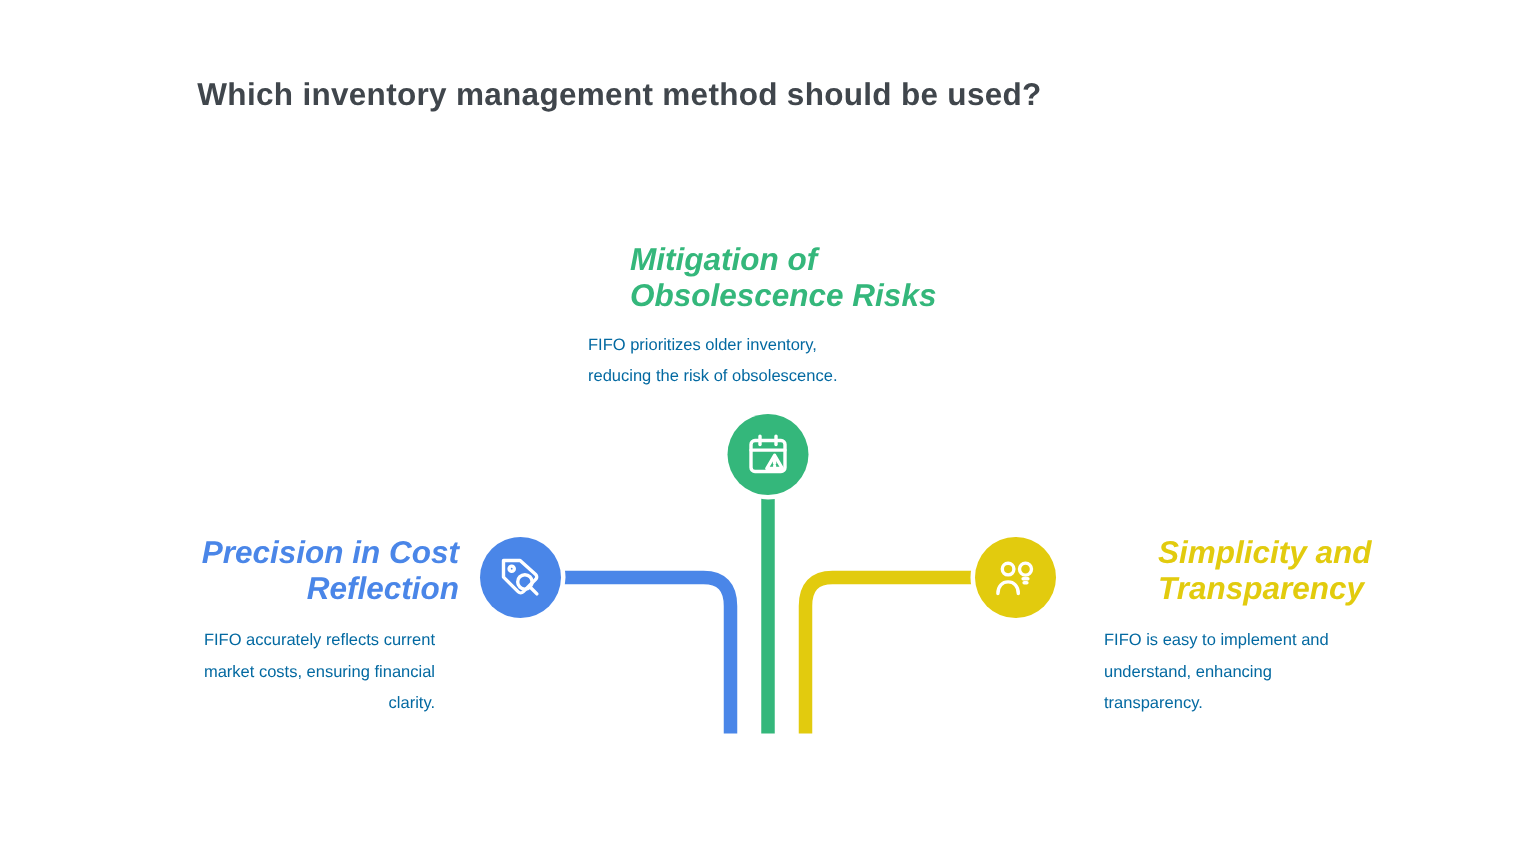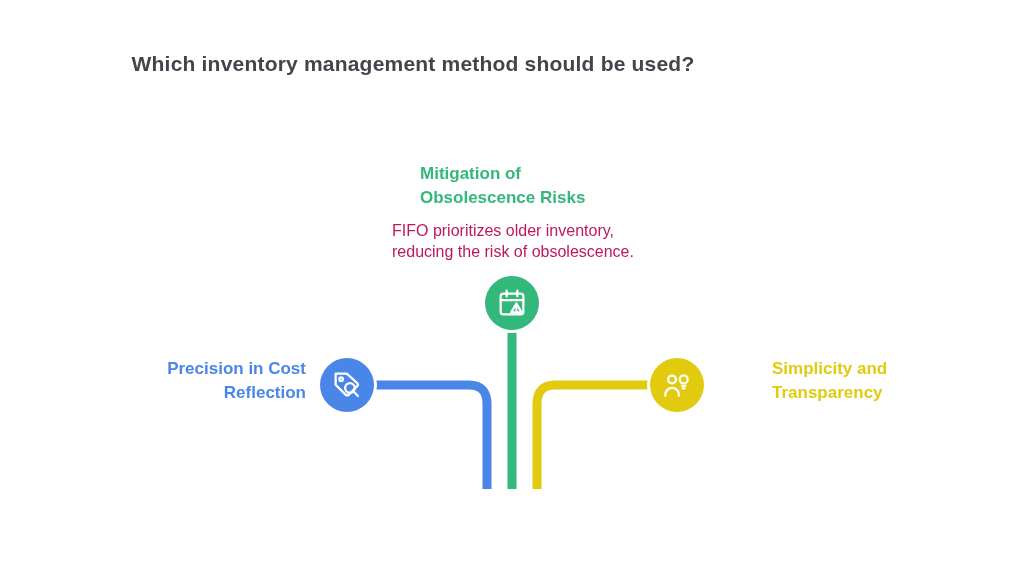--- a/index.html
+++ b/index.html
@@ -58,30 +58,31 @@
     height: 32px;
     stroke: #ffffff;
     fill: none;
     stroke-width: 1.7;
     stroke-linecap: round;
     stroke-linejoin: round;
   }
 
   .branch-heading {
     position: absolute;
-    font-size: 17px;
+    font-size: 21px;
     font-weight: bold;
     line-height: 24px;
     white-space: pre-line;
+    font-style: italic;
   }
   .branch-body {
     position: absolute;
-    font-size: 16px;
+    font-size: 11px;
     line-height: 21px;
-    color: #be185d;
+    color: #0369a1;
     white-space: pre-line;
   }
   .heading-green  { color: var(--green);  left: 420px; top: 162px; width: 260px; text-align: left; }
   .body-green     { left: 392px; top: 220px; width: 250px; text-align: left; }
   .heading-blue   { color: var(--blue);   left: 106px;  top: 357px; width: 200px; text-align: right; }
   .body-blue      { left: 58px;  top: 417px; width: 232px; text-align: right; }
   .heading-yellow { color: var(--yellow); left: 772px; top: 357px; width: 220px; text-align: left; }
   .body-yellow    { left: 736px; top: 417px; width: 230px; text-align: left; }
 </style>
 </head>
@@ -108,31 +109,37 @@
       <line x1="16" y1="2.8" x2="16" y2="7"></line>
       <line x1="3.5" y1="9.8" x2="20.5" y2="9.8"></line>
       <path d="M15.3 12.4 L19.2 19 H11.4 Z"></path>
       <line x1="15.3" y1="14.6" x2="15.3" y2="16.4"></line>
       <line x1="15.3" y1="17.7" x2="15.3" y2="17.75"></line>
     </svg>
   </div>
 
   <div class="branch-heading heading-blue">Precision in Cost
 Reflection</div>
+  <div class="branch-body body-blue">FIFO accurately reflects current
+market costs, ensuring financial
+clarity.</div>
   <div class="node-circle circle-blue">
     <svg viewBox="0 0 24 24">
       <path d="M19.6 12.9 L13.3 19.2 a1.7 1.7 0 0 1 -2.4 0 L3.5 11.8 V3.5 h8.3 l7.8 7 a1.7 1.7 0 0 1 0 2.4 Z"></path>
       <circle cx="7.6" cy="7.6" r="1.3"></circle>
       <circle cx="14.2" cy="14.2" r="3.6"></circle>
       <line x1="16.9" y1="16.9" x2="20.2" y2="20.2"></line>
     </svg>
   </div>
 
   <div class="branch-heading heading-yellow">Simplicity and
 Transparency</div>
+  <div class="branch-body body-yellow">FIFO is easy to implement and
+understand, enhancing
+transparency.</div>
   <div class="node-circle circle-yellow">
     <svg viewBox="0 0 24 24">
       <circle cx="8.3" cy="7.8" r="2.9"></circle>
       <path d="M3.2 20 c0 -3.8 2.3 -5.8 5.1 -5.8 s5.1 2 5.1 5.8"></path>
       <circle cx="17" cy="7.8" r="3"></circle>
       <line x1="15.8" y1="12.6" x2="18.2" y2="12.6"></line>
       <line x1="16.3" y1="14.6" x2="17.7" y2="14.6"></line>
     </svg>
   </div>
 

